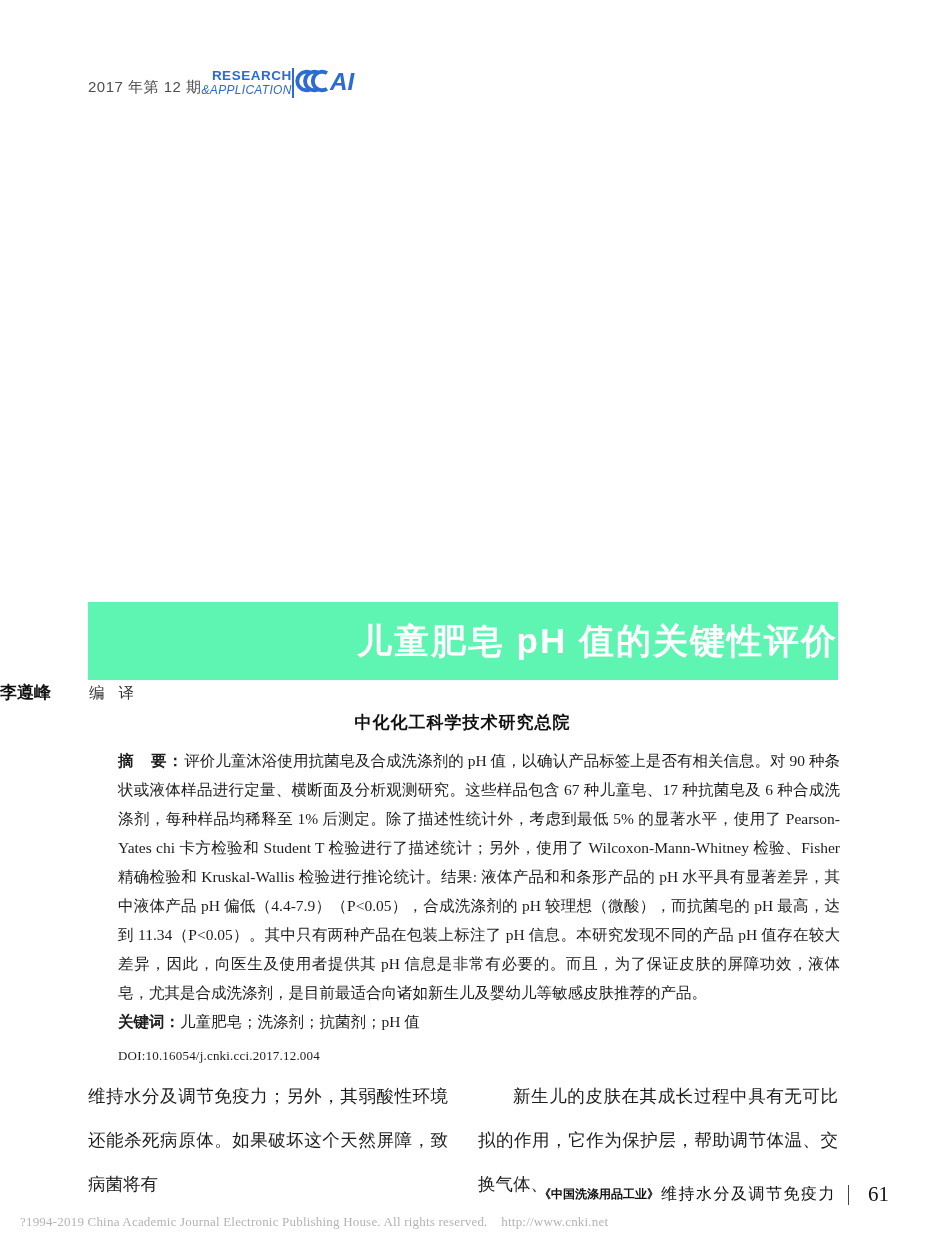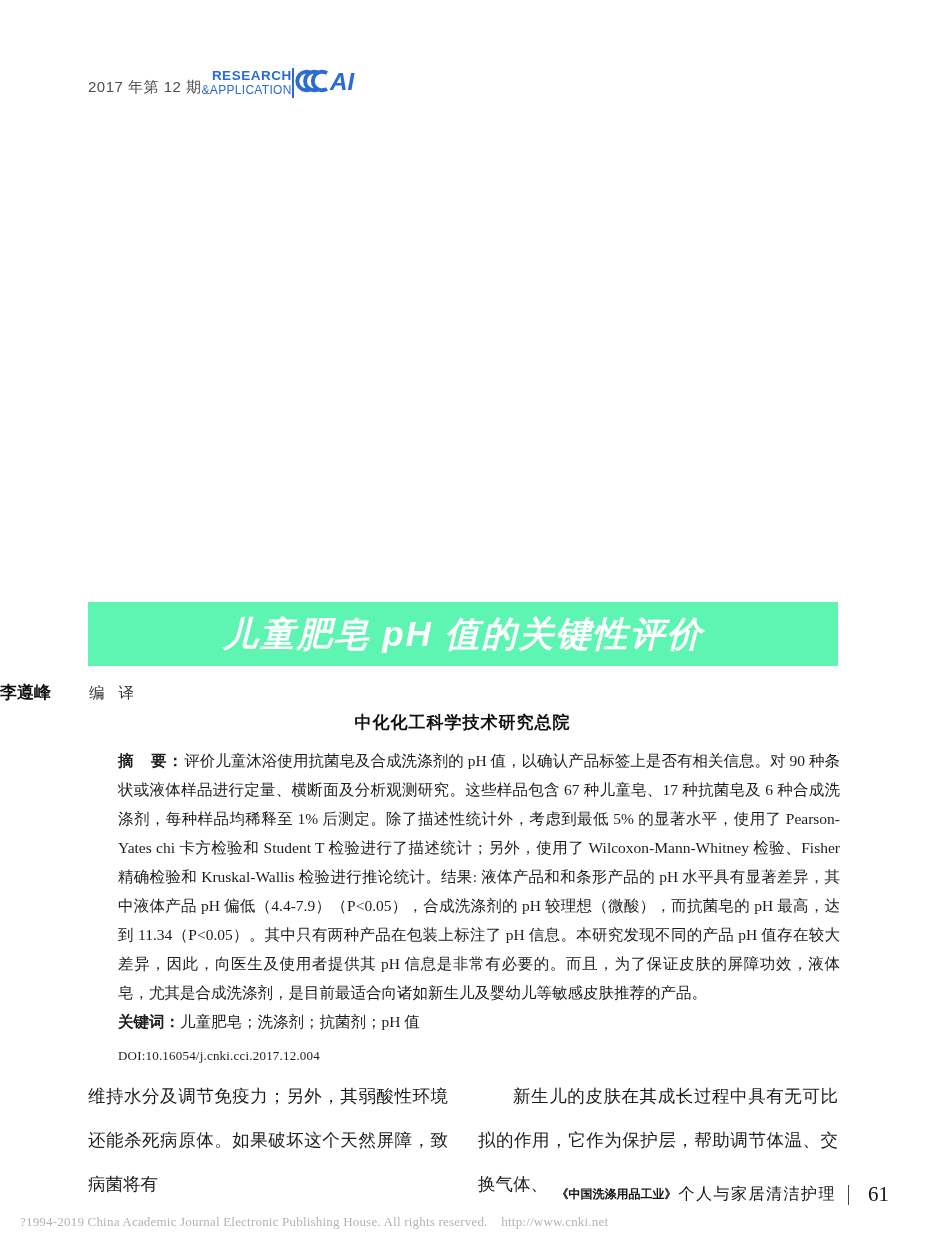--- a/index.html
+++ b/index.html
@@ -32,32 +32,32 @@
     display: flex;
     align-items: center;
   }
   .research-block {
     text-align: right;
     font-family: "Liberation Sans", "DejaVu Sans", sans-serif;
     color: #2b6bd4;
     line-height: 1.15;
   }
   .research-block .line1 { font-size: 13.5px; font-weight: bold; letter-spacing: 0.5px; }
-  .research-block .line2 { font-size: 12px; letter-spacing: 0.3px; }
+  .research-block .line2 { font-size: 12px; letter-spacing: 0.3px; font-style: italic; }
   .header-divider {
     width: 2px; height: 30px;
     background: #2b6bd4;
   }
 
   
   .banner {
     position: absolute;
     top: 602px; left: 88px;
-    width: 750px; height: 64px;
-    display: flex; align-items: center; justify-content: center; font-style: italic;
+    width: 750px; height: 78px;
+    display: flex; align-items: center; justify-content: flex-end;
   }
   .banner-title {
     font-family: "Liberation Sans", "DejaVu Sans", sans-serif;
     font-weight: bold;
     font-size: 35px;
     color: #ffffff;
     letter-spacing: 2px;
     white-space: nowrap;
   }
 
@@ -197,20 +197,20 @@
     <div class="body-col">
       <p>维持水分及调节免疫力；另外，其弱酸性环境还能杀死病原体。如果破坏这个天然屏障，致病菌将有</p>
     </div>
     <div class="body-col first">
       <p>新生儿的皮肤在其成长过程中具有无可比拟的作用，它作为保护层，帮助调节体温、交换气体、</p>
     </div>
   </div>
 
   <div class="footer">
     <span class="footer-journal">《中国洗涤用品工业》</span>
-    <span class="footer-section">个人与家居清洁护理</span>
+    <span class="footer-section">维持水分及调节免疫力</span>
     <span class="footer-bar"></span>
     <span class="footer-page">61</span>
   </div>
 
   <div class="watermark">?1994-2019 China Academic Journal Electronic Publishing House. All rights reserved.    http://www.cnki.net</div>
 
 </div>
 
 </body></html>

